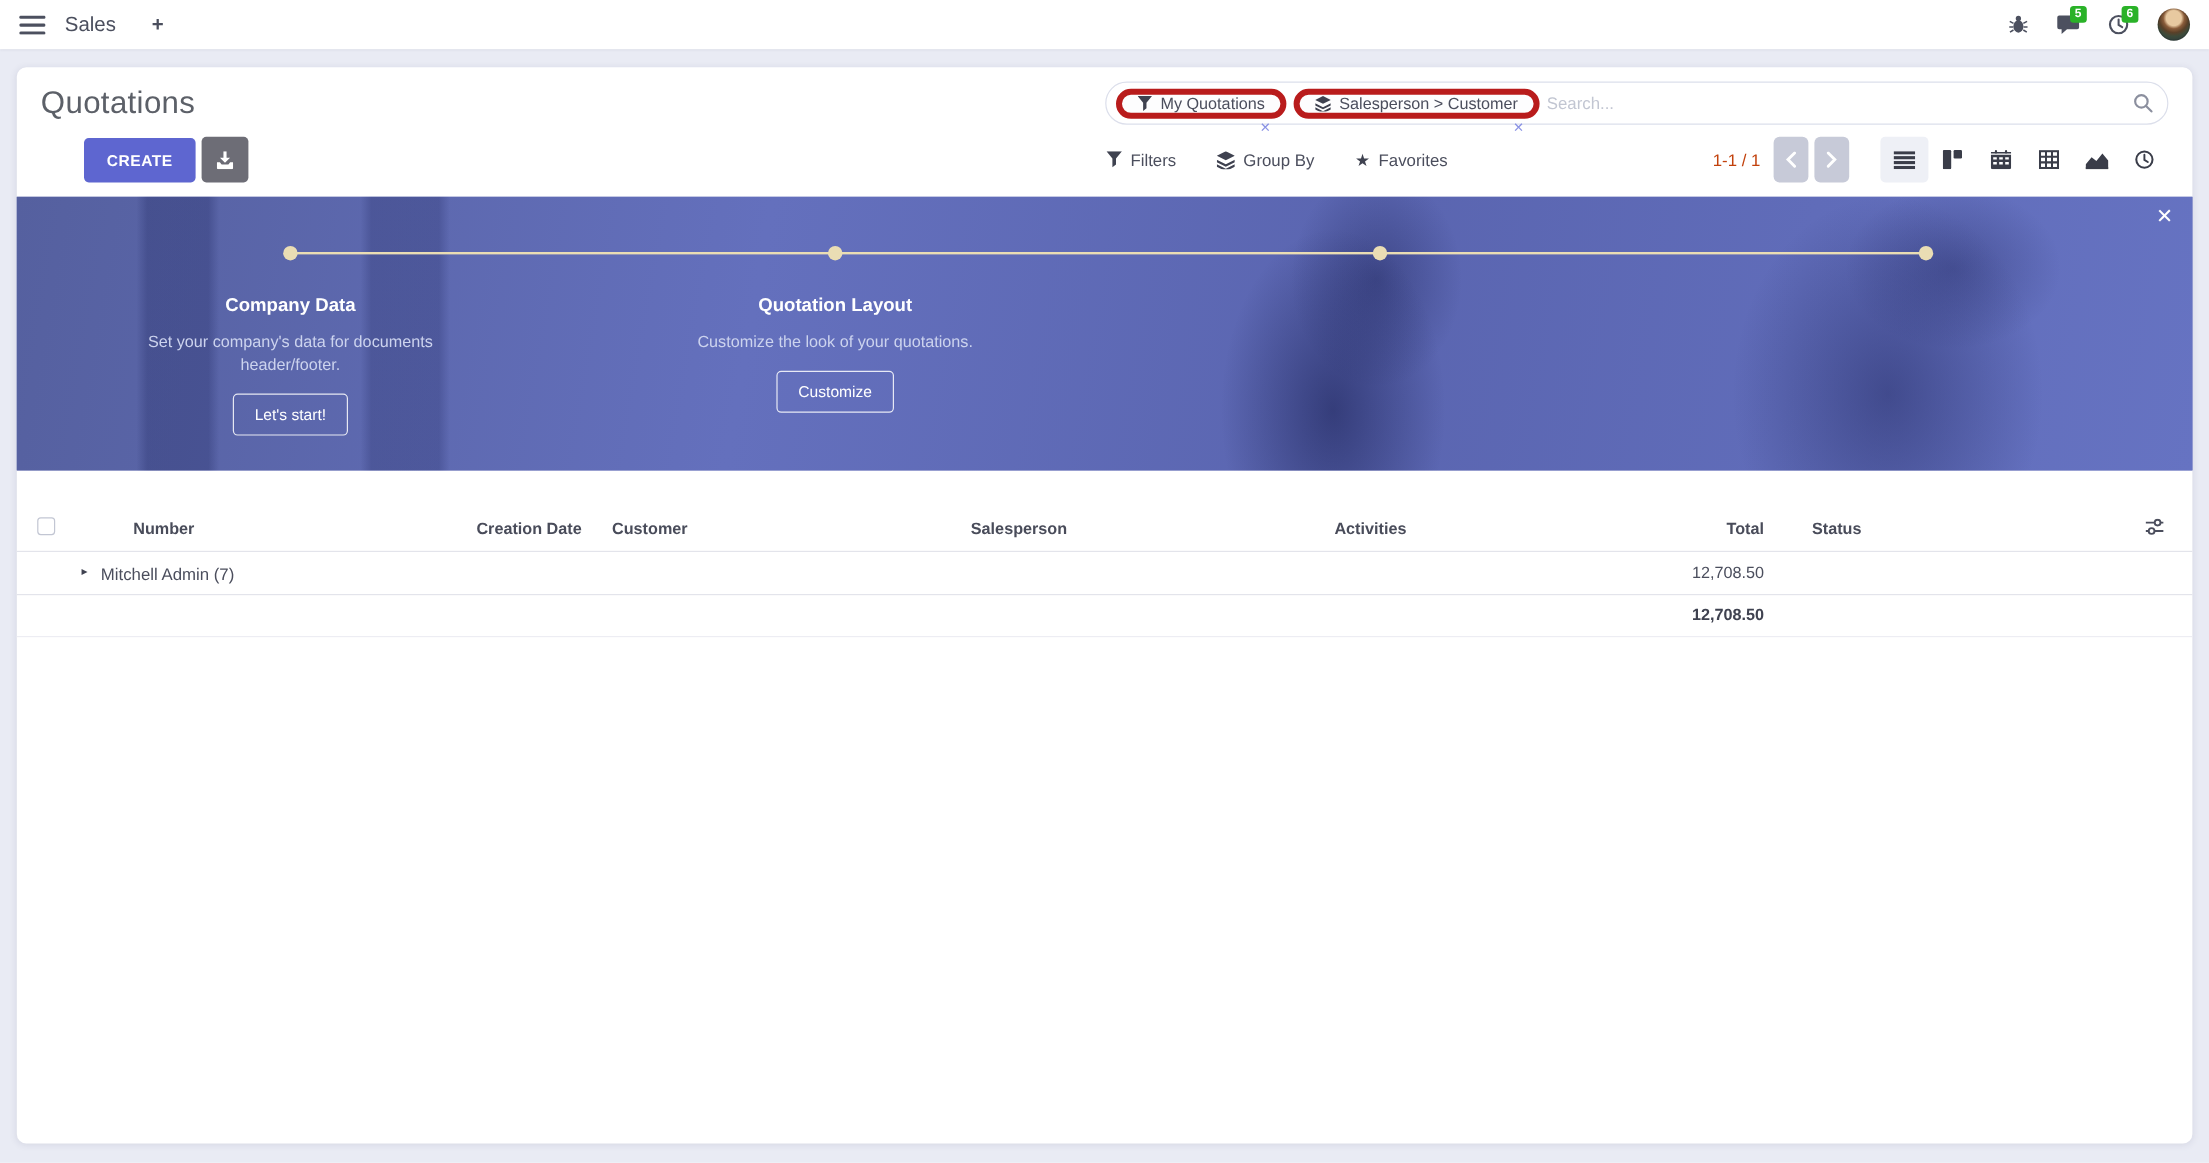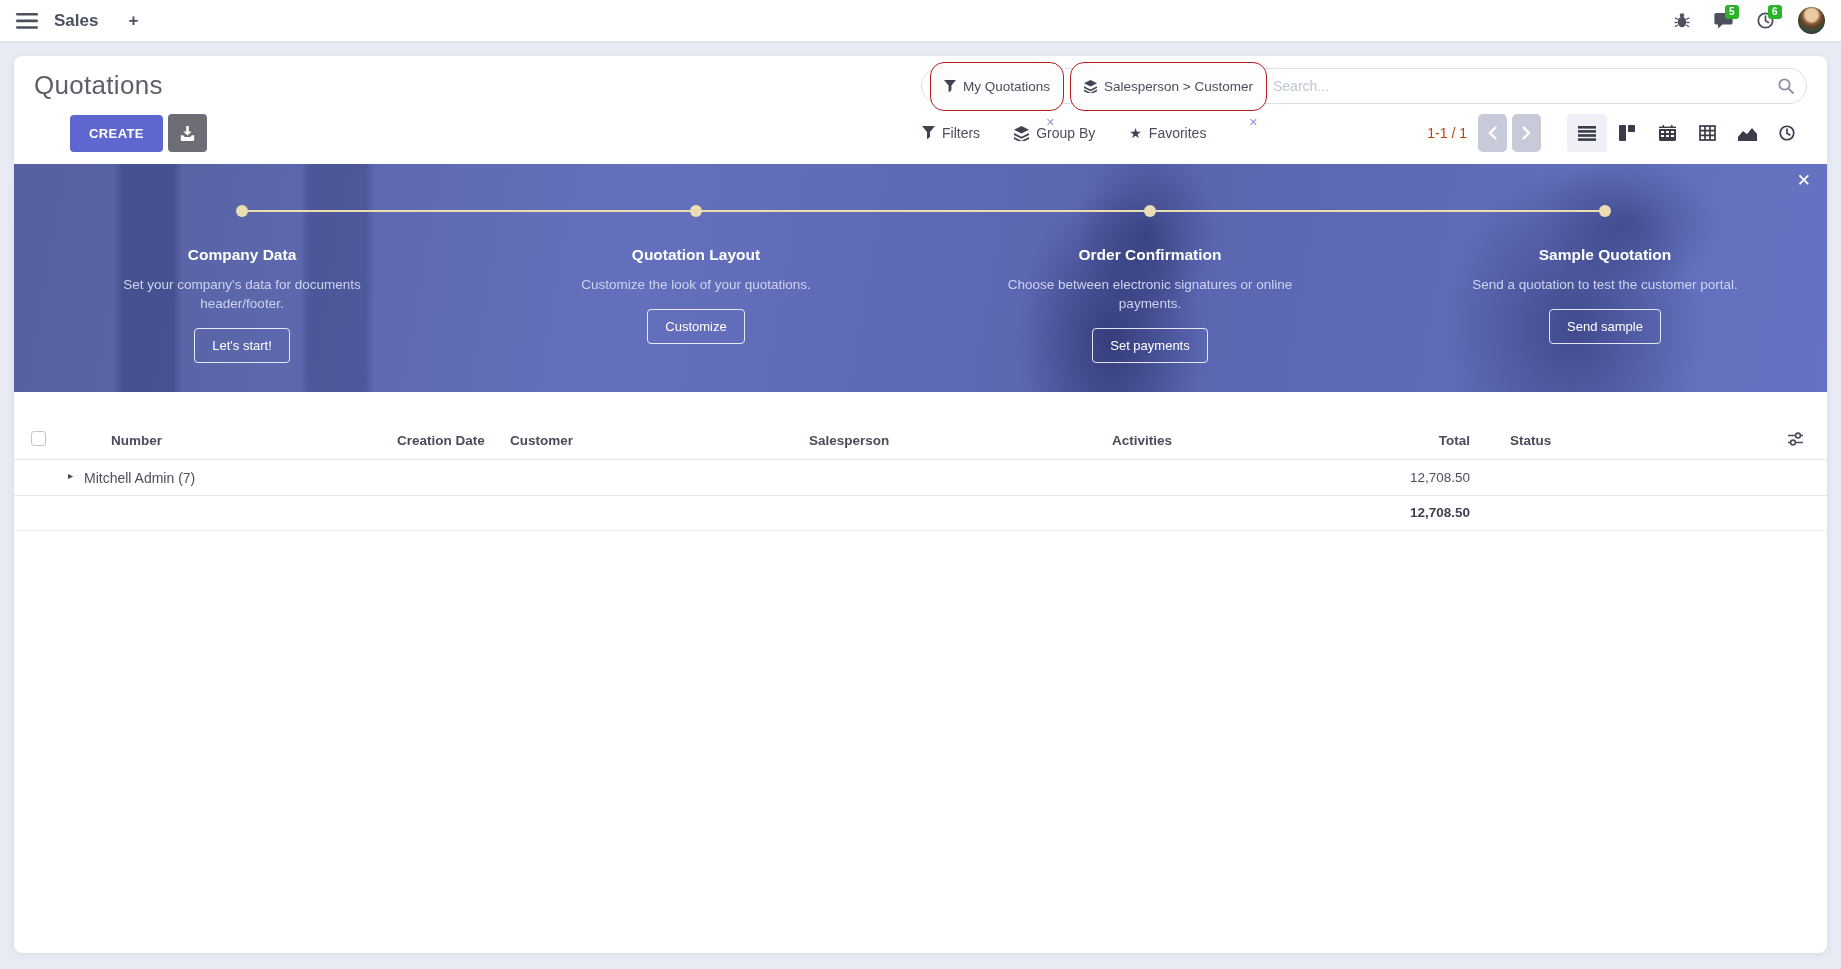--- a/index.html
+++ b/index.html
@@ -12,21 +12,21 @@
     position:relative;
   }
   svg { display:block; }
 
   
   .navbar {
     height:41px; background:#fff; display:flex; align-items:center;
     padding:0 16px; box-shadow:0 1px 2px rgba(40,40,80,.08); position:relative; z-index:5;
   }
   .nav-burger { width:22px; cursor:pointer; color:#4c505f; }
-  .nav-app { font-size:17px; font-weight:bold; color:#4b4f5e; margin-left:16px; cursor:pointer; }
+  .nav-app { font-size:17px; font-weight:normal; color:#4b4f5e; margin-left:16px; cursor:pointer; }
   .nav-plus { font-size:17px; font-weight:bold; color:#4b4f5e; margin-left:30px; cursor:pointer; }
   .nav-right { margin-left:auto; display:flex; align-items:center; gap:24px; }
   .nav-ico { position:relative; color:#4c505f; cursor:pointer; }
   .nav-badge {
     position:absolute; top:-7px; left:11px; background:#2ab228; color:#fff;
     font-size:10px; font-weight:bold; padding:1px 4px; border-radius:3px; line-height:12px;
   }
   .avatar {
     width:27px; height:27px; border-radius:50%; cursor:pointer;
     background:
@@ -42,22 +42,22 @@
 
   
   .cp { padding:12px 20px 0 20px; }
   .cp-row1 { display:flex; align-items:flex-start; }
   .cp-title { font-size:26px; color:#5c6068; font-weight:normal; letter-spacing:.3px; margin-top:2px;text-align:center; }
   .searchbar {
     margin-left:auto; width:886px; height:36px; border:1px solid #dcdfeb; border-radius:18px;
     display:flex; align-items:center; padding:0 12px 0 8px; position:relative; background:#fff;
   }
   .facet {
-    display:flex; align-items:center; gap:7px; border:1px solid #b91c1c; border-radius:14px;
-    padding:16px 13px; font-size:13.5px; color:#4b4e5d; margin-right:6px; position:relative;
+    display:flex; align-items:center; gap:7px; border:5px solid #b91c1c; border-radius:14px;
+    padding:0 13px; font-size:13.5px; color:#4b4e5d; margin-right:6px; position:relative;
     background:#fdfdfe; cursor:pointer; white-space:nowrap;
   }
   .facet .facet-x {
     position:absolute; right:8px; bottom:-19px; font-size:11px; color:#8a92e4; cursor:pointer;
   }
   .search-input {
     border:none; outline:none; flex:1; font-size:14px; color:#4b4e5d; font-family:inherit; min-width:60px;
   }
   .search-input::placeholder { color:#c2c6d2; }
   .search-glass { color:#8b8f9e; margin-left:6px; cursor:pointer; }
@@ -327,30 +327,20 @@
 
     <div class="step" style="left:228px">
       <div class="step-title">Company Data</div>
       <div class="step-desc">Set your company's data for documents header/footer.</div>
       <button class="step-btn">Let's start!</button>
     </div>
     <div class="step" style="left:682px">
       <div class="step-title">Quotation Layout</div>
       <div class="step-desc">Customize the look of your quotations.</div>
       <button class="step-btn">Customize</button>
-    </div>
-    <div class="step" style="left:1136px">
-      <div class="step-title">Order Confirmation</div>
-      <div class="step-desc">Choose between electronic signatures or online payments.</div>
-      <button class="step-btn">Set payments</button>
-    </div>
-    <div class="step" style="left:1591px">
-      <div class="step-title">Sample Quotation</div>
-      <div class="step-desc">Send a quotation to test the customer portal.</div>
-      <button class="step-btn">Send sample</button>
     </div>
   </div>
 
   <div class="listview">
     <div class="lrow lhead">
       <div class="checkbox"></div>
       <span class="hdr c-number">Number</span>
       <span class="hdr c-date">Creation Date</span>
       <span class="hdr c-customer">Customer</span>
       <span class="hdr c-salesperson">Salesperson</span>

